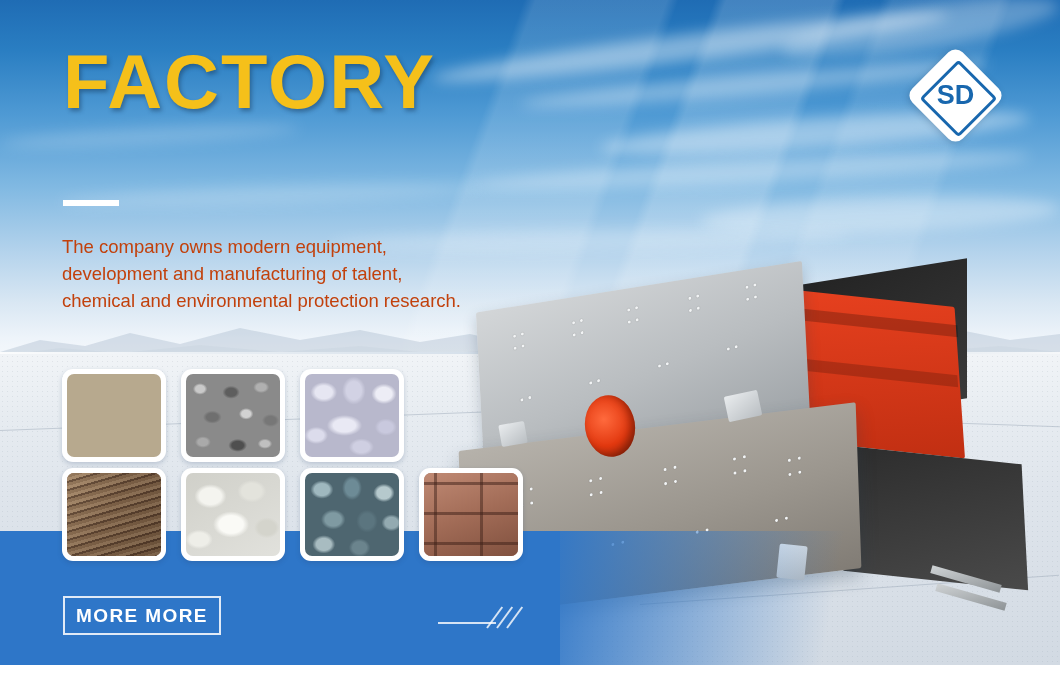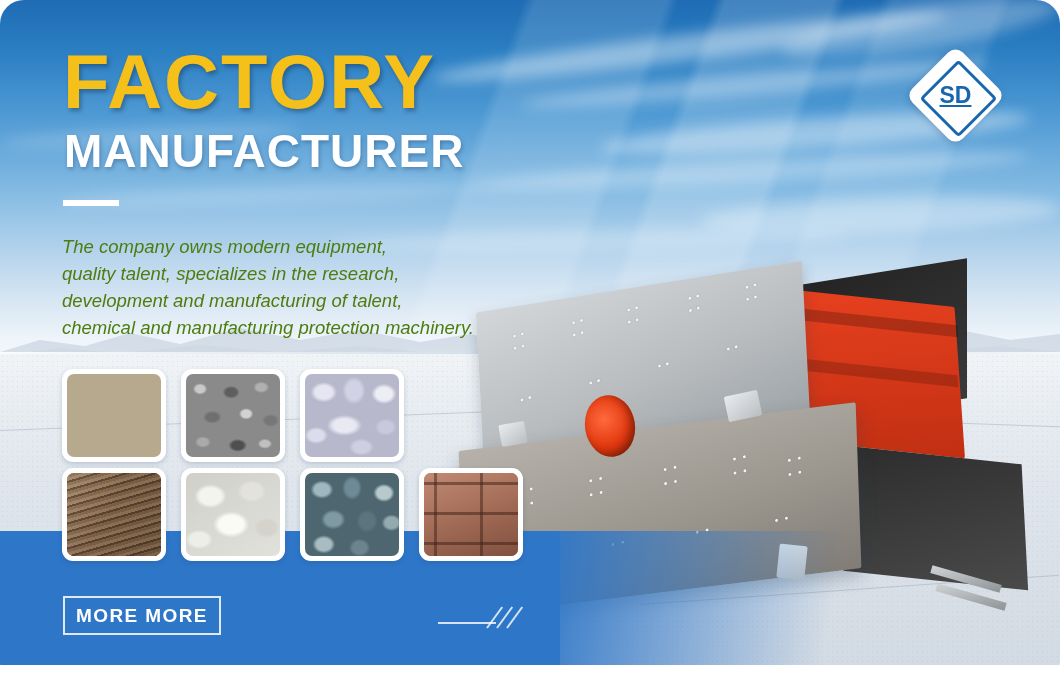--- a/index.html
+++ b/index.html
@@ -3,21 +3,20 @@
 <meta charset="utf-8">
 <style>
   html,body{margin:0;padding:0;background:#ffffff;}
   body{font-family:"Liberation Sans", sans-serif;}
 
   .banner{
     position:relative;
     width:1060px;height:685px;
     overflow:hidden;
     background:#ffffff;
-    border-radius:24px;
   }
 
   
   .sky{
     position:absolute;left:0;top:0;width:1060px;height:360px;
     background:
       linear-gradient(to bottom,
         #1f6cb4 0%,
         #2a7ec2 14%,
         #4f9ad4 32%,
@@ -110,21 +109,21 @@
     font-size:46px;font-weight:bold;letter-spacing:1px;
     color:#ffffff;
     text-shadow:1px 2px 4px rgba(20,50,85,.35);
     line-height:1;
   }
   .accent-bar{
     position:absolute;left:63px;top:200px;width:56px;height:6px;background:#ffffff;
   }
   .body-copy{
     position:absolute;left:62px;top:233px;width:470px;
-    font-size:18.5px;line-height:27px;color:#4d7c0f;font-style:italic;
+    font-size:18.5px;line-height:27px;color:#c2410c;
   }
   .body-copy div{white-space:nowrap;}
 
   
   .logo{
     position:absolute;left:908px;top:48px;width:95px;height:95px;
   }
   .logo-diamond{
     position:absolute;left:12px;top:12px;width:71px;height:71px;
     background:#ffffff;border-radius:10px;
@@ -132,21 +131,21 @@
     box-shadow:0 2px 6px rgba(25,60,100,.25);
   }
   .logo-inner{
     position:absolute;left:23px;top:23px;width:49px;height:49px;
     border:3px solid #1867ae;border-radius:4px;
     transform:rotate(45deg);
   }
   .logo-text{
     position:absolute;left:0;top:0;width:95px;height:95px;
     display:flex;align-items:center;justify-content:center;
-    font-size:23px;font-weight:bold;color:#1867ae;letter-spacing:0px;text-decoration:underline;
+    font-size:27px;font-weight:bold;color:#1867ae;letter-spacing:0px;
   }
 
   
   .thumbs{position:absolute;left:62px;top:369px;}
   .thumb{
     position:absolute;width:104px;height:93px;
     background:#ffffff;border-radius:11px;
     padding:5px;box-sizing:border-box;
     box-shadow:0 2px 5px rgba(40,70,110,.22);
   }
@@ -425,28 +424,26 @@
     <div class="m-mount" style="left:348px;top:300px;width:28px;height:34px;transform:rotate(6deg)"></div>
     <div class="m-leg" style="left:500px;top:330px;width:72px;height:8px;transform:rotate(16deg)"></div>
     <div class="m-leg" style="left:505px;top:348px;width:72px;height:8px;transform:rotate(16deg)"></div>
   </div>
 
   <div class="blue-panel-ext"></div>
   <div class="blue-panel"></div>
   <div class="white-footer"></div>
 
   <div class="headline">FACTORY</div>
-  <div class="subheadline">MANUFACTURER</div>
   <div class="accent-bar"></div>
 
   <div class="body-copy">
     <div>The company owns modern equipment,</div>
-    <div>quality talent, specializes in the research,</div>
     <div>development and manufacturing of talent,</div>
-    <div>chemical and manufacturing protection machinery.</div>
+    <div>chemical and environmental protection research.</div>
   </div>
 
   <div class="logo">
     <div class="logo-diamond"></div>
     <div class="logo-inner"></div>
     <div class="logo-text">SD</div>
   </div>
 
   <div class="thumbs">
     <div class="thumb" style="left:0px;top:0px">

